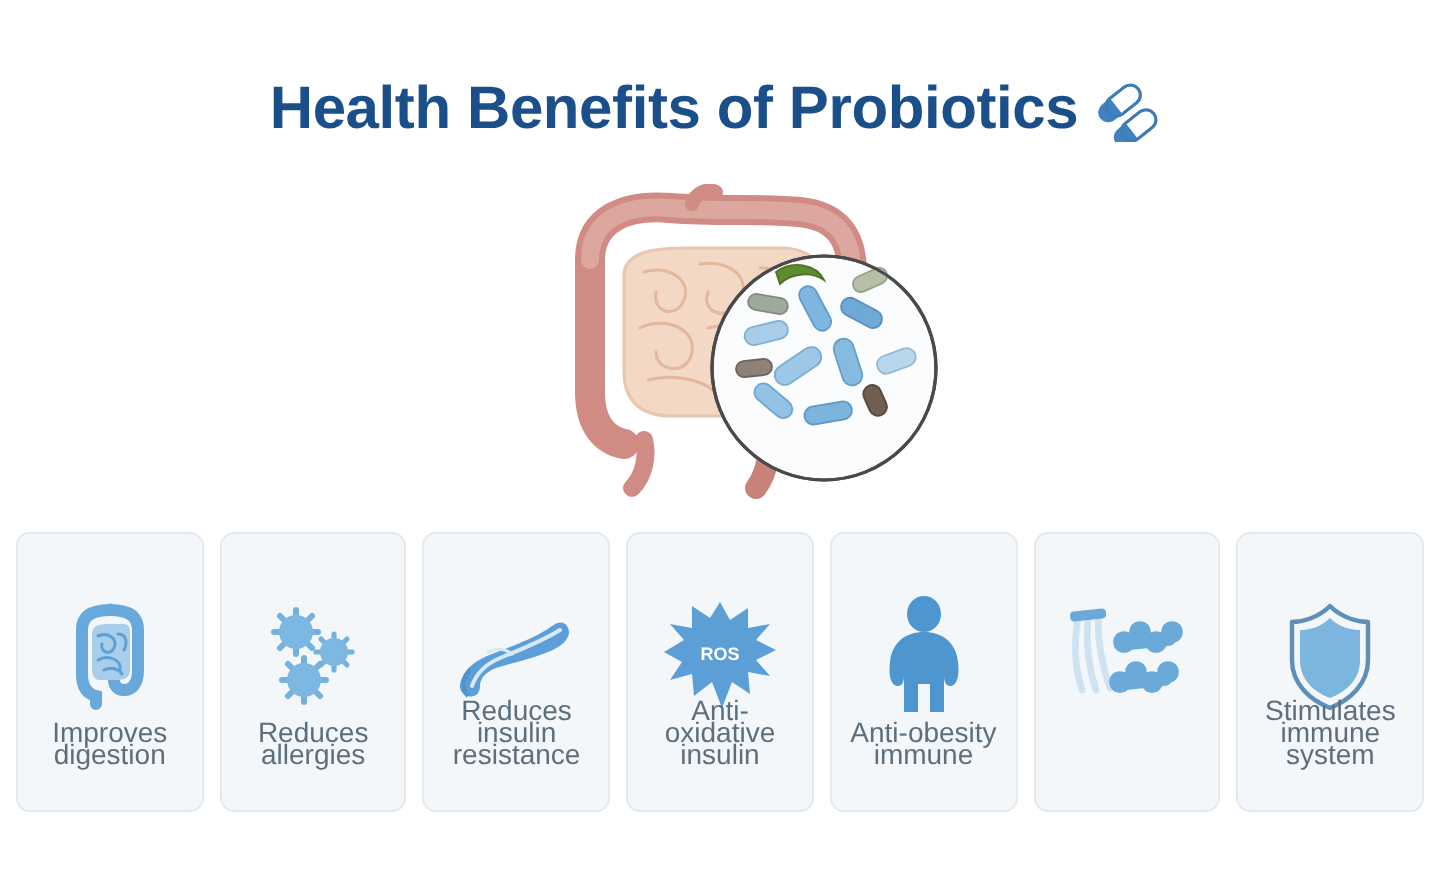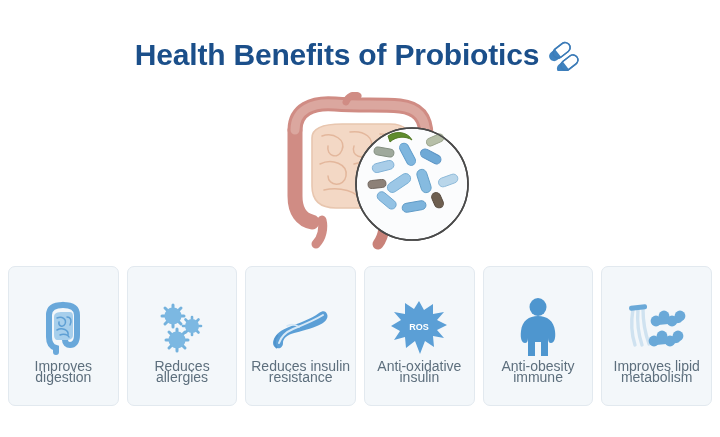--- a/index.html
+++ b/index.html
@@ -294,19 +294,29 @@
 
           <g fill="#6aa9d8">
             <circle cx="30" cy="40" r="5.4"></circle>
               <circle cx="38" cy="35" r="5.4"></circle>
             <circle cx="46" cy="40" r="5.4"></circle>
               <circle cx="54" cy="35" r="5.4"></circle>
             <rect x="28" y="36" width="28" height="7" rx="3.5" transform="rotate(-6 42 39)"></rect>
           </g>
         </svg>
       </div>
-      <div class="card-label">Improves lipid
-metabolism</div>
-    </div>
-
+    </div>
+
+    <div class="card">
+      <div class="card-icon">
+        <svg width="46" height="56" viewBox="0 0 46 56">
+          <path d="M23 3 C29 9, 37 11, 42 11 L42 30 C42 42, 33 50, 23 54
+                   C13 50, 4 42, 4 30 L4 11 C9 11, 17 9, 23 3 Z" fill="none" stroke="#5d8fb8" stroke-width="2.2" stroke-linejoin="round"></path>
+          <path d="M23 9 C28 14, 34 15, 38 15 L38 30 C38 40, 31 46, 23 49
+                   C15 46, 8 40, 8 30 L8 15 C12 15, 18 14, 23 9 Z" fill="#7cb6de"></path>
+        </svg>
+      </div>
+      <div class="card-label">Stimulates
+immune system</div>
+    </div>
 
   </div>
 </div>
 
 </body></html>

